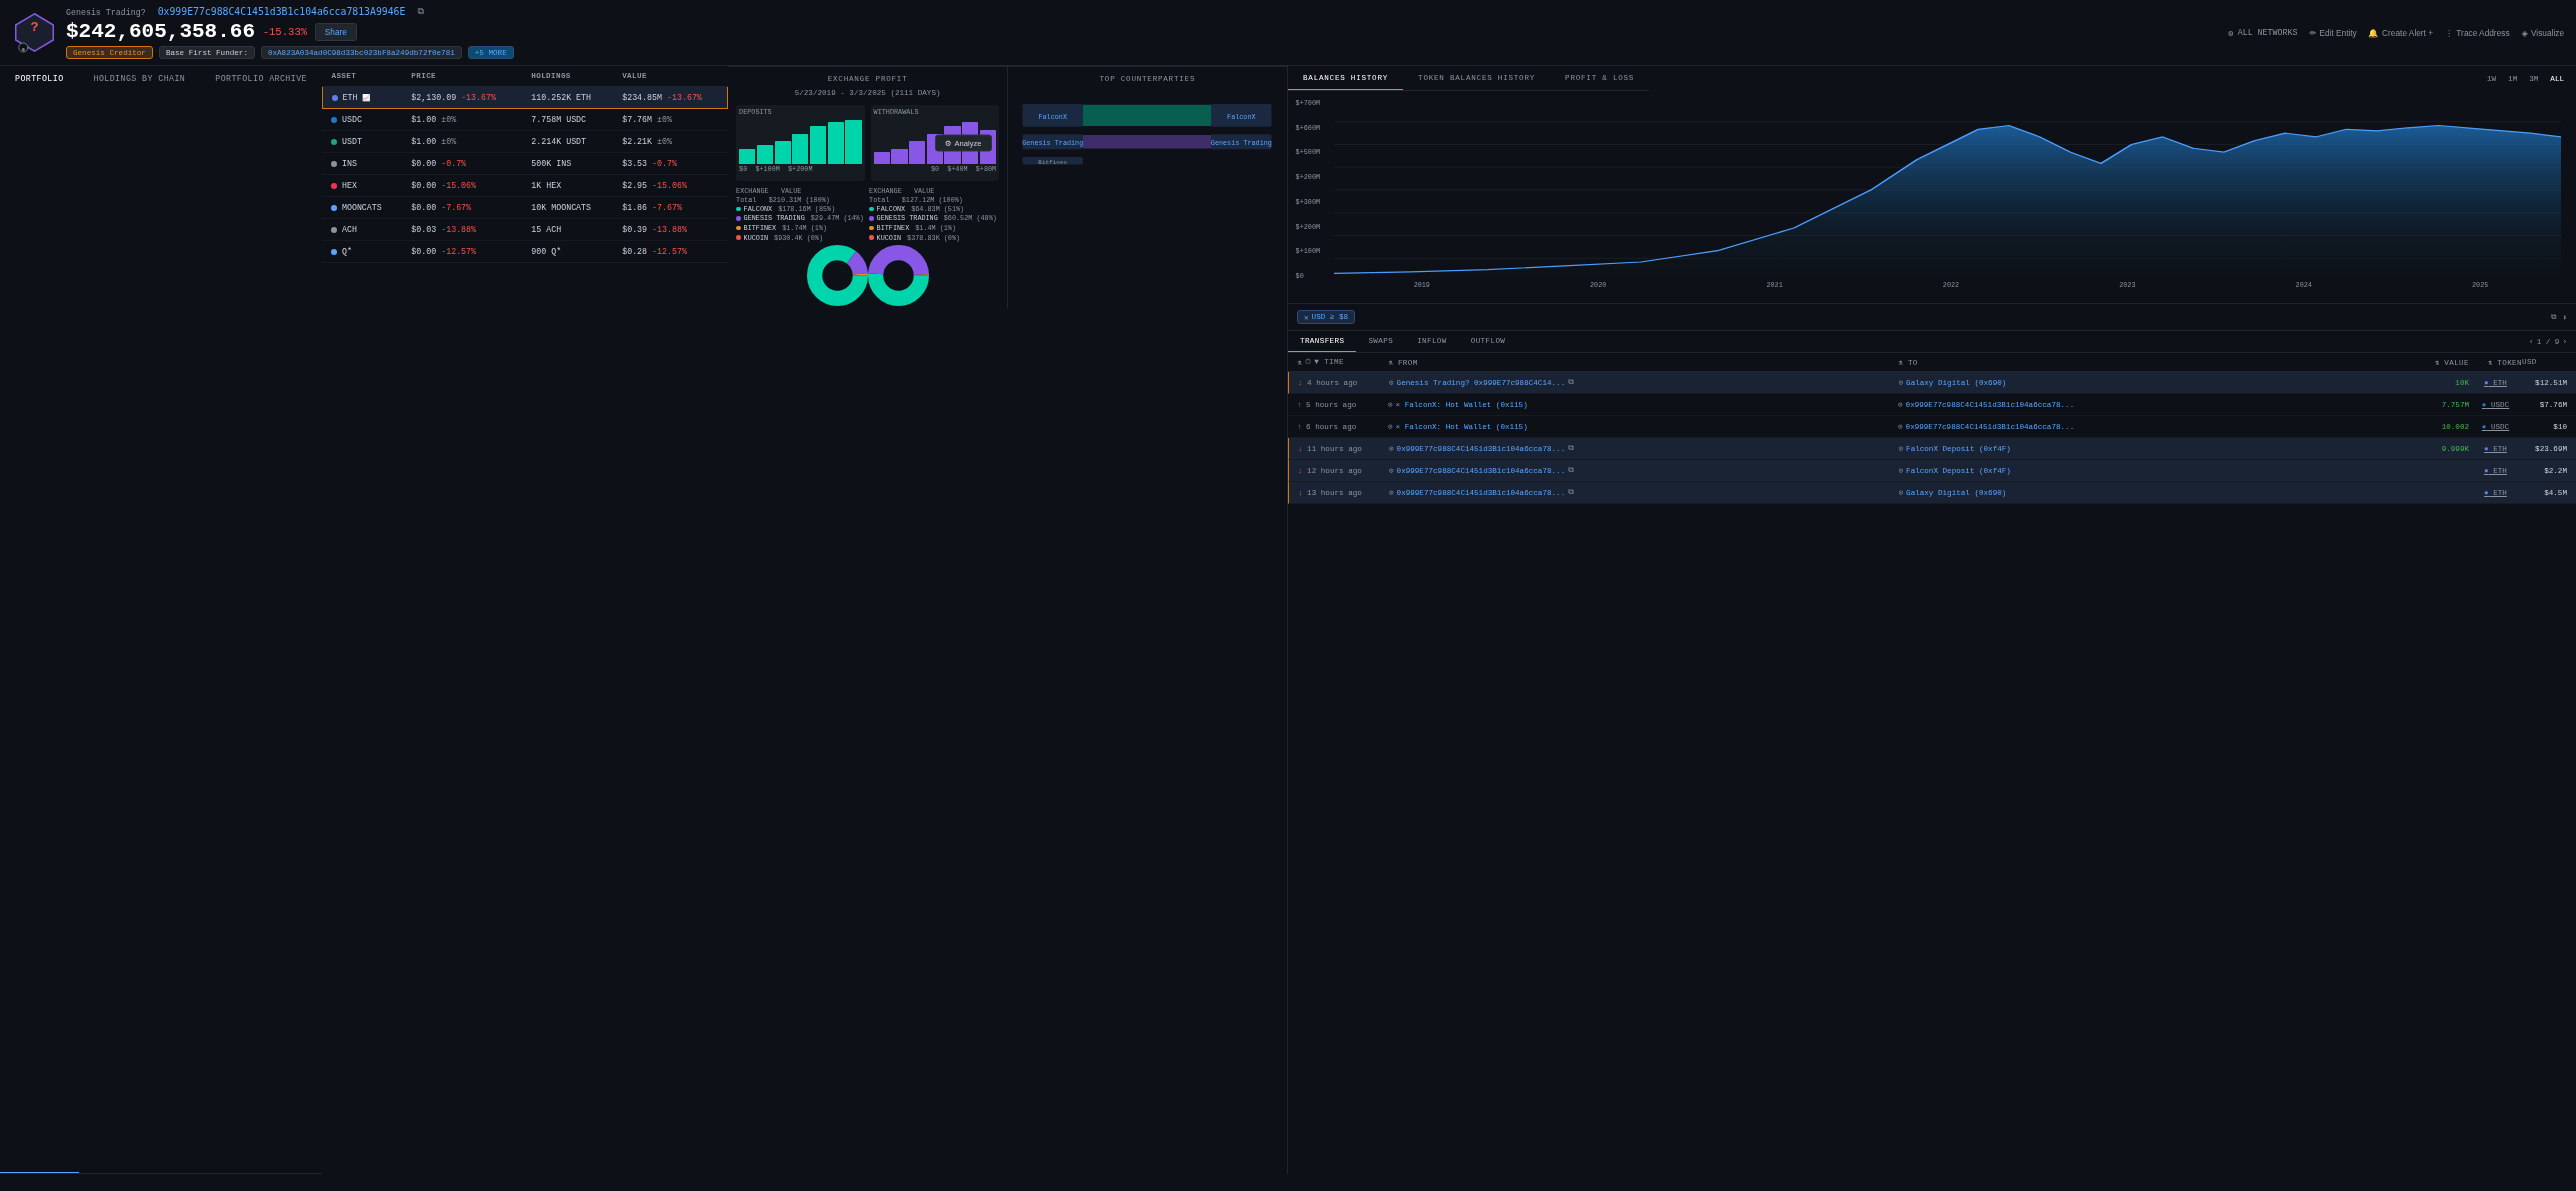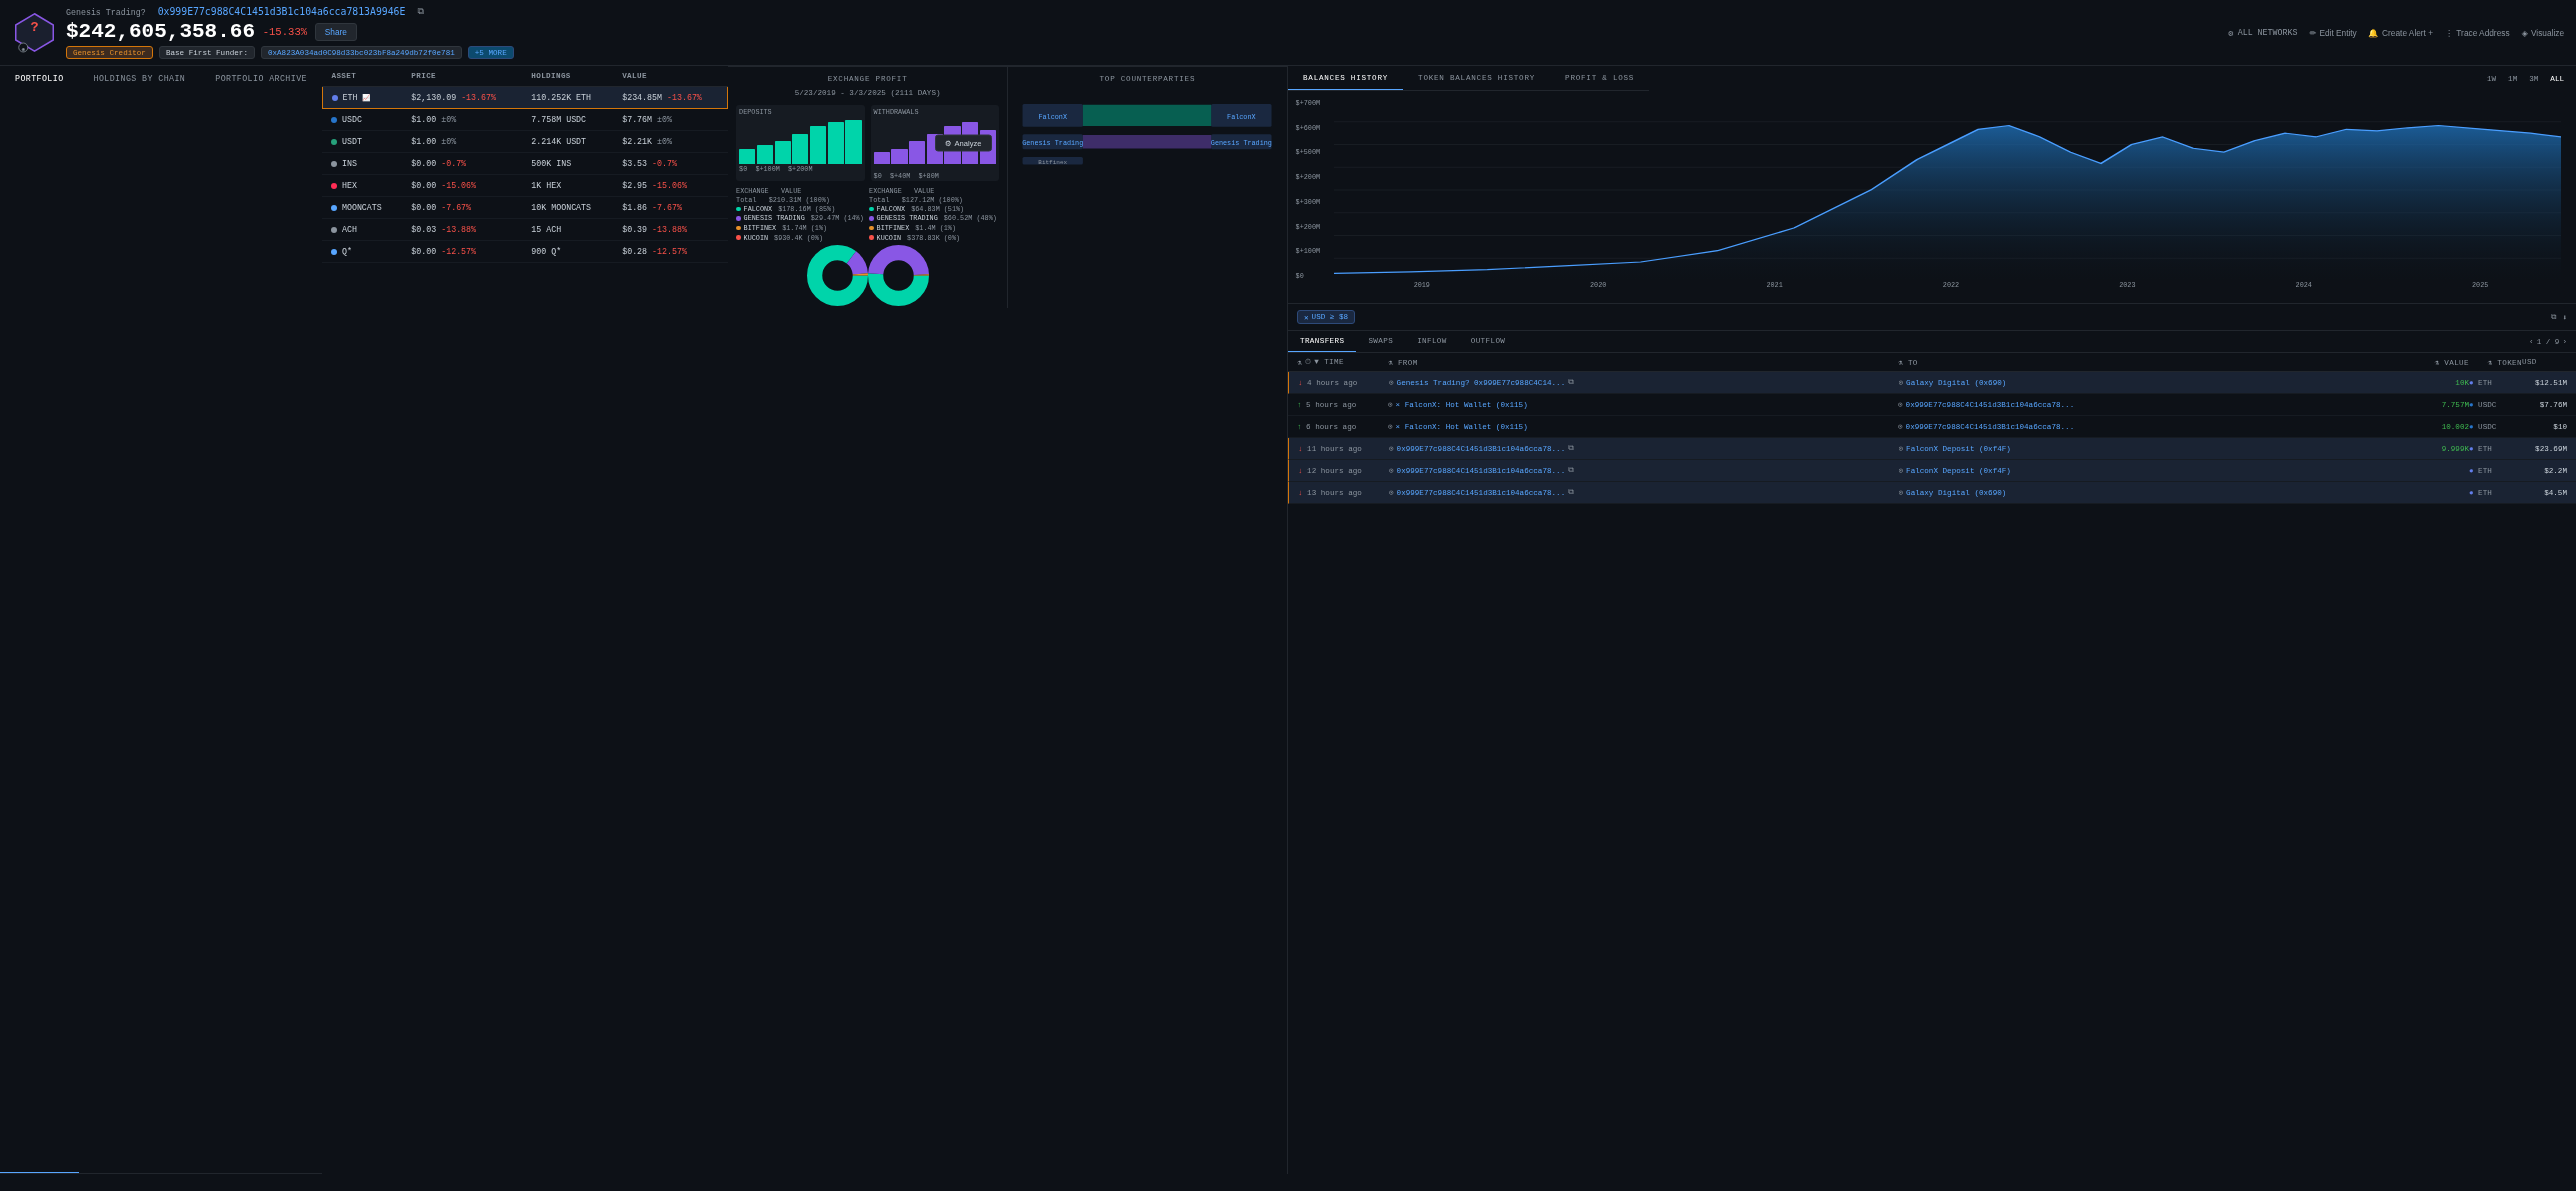--- a/index.html
+++ b/index.html
@@ -434,21 +434,21 @@
       gap: 3px;
       overflow: hidden;
     }
     .addr-text {
       overflow: hidden;
       text-overflow: ellipsis;
       white-space: nowrap;
       color: #58a6ff;
     }
     .value-cell { text-align: right; color: #3fb950; }
-    .token-cell { text-align: left; color: #8b949e; }
+    .token-cell { text-align: center; color: #8b949e; text-decoration: underline; }
     .usd-cell { text-align: right; color: #c9d1d9; }
 
     .arrow-up { color: #3fb950; }
     .arrow-down { color: #f85149; }
 
     
     .analyze-btn {
       background: #21262d;
       border: 0.8px solid #30363d;
       color: #c9d1d9;
@@ -711,21 +711,21 @@
               <div class="mini-chart-label">WITHDRAWALS</div>
               <div class="chart-bars">
                 <div class="bar bar-purple" style="height:11.3px;"></div>
                 <div class="bar bar-purple" style="height:15px;"></div>
                 <div class="bar bar-purple" style="height:23px;"></div>
                 <div class="bar bar-purple" style="height:30px;"></div>
                 <div class="bar bar-purple" style="height:38px;"></div>
                 <div class="bar bar-purple" style="height:42px;"></div>
                 <div class="bar bar-purple" style="height:34px;"></div>
               </div>
-              <div style="font-size:6.8px;color:#8b949e;padding:8px 3px;">$0 &nbsp;$+40M &nbsp;$+80M</div>
+              <div style="font-size:6.8px;color:#8b949e;padding:1px 3px;text-align:right;">$0 &nbsp;$+40M &nbsp;$+80M</div>
             </div>
           </div>
           <button class="analyze-btn">
             <span>⚙</span>
             <span>Analyze</span>
           </button>
         </div>
 
         <div class="bottom-chart-data">
           <div>

